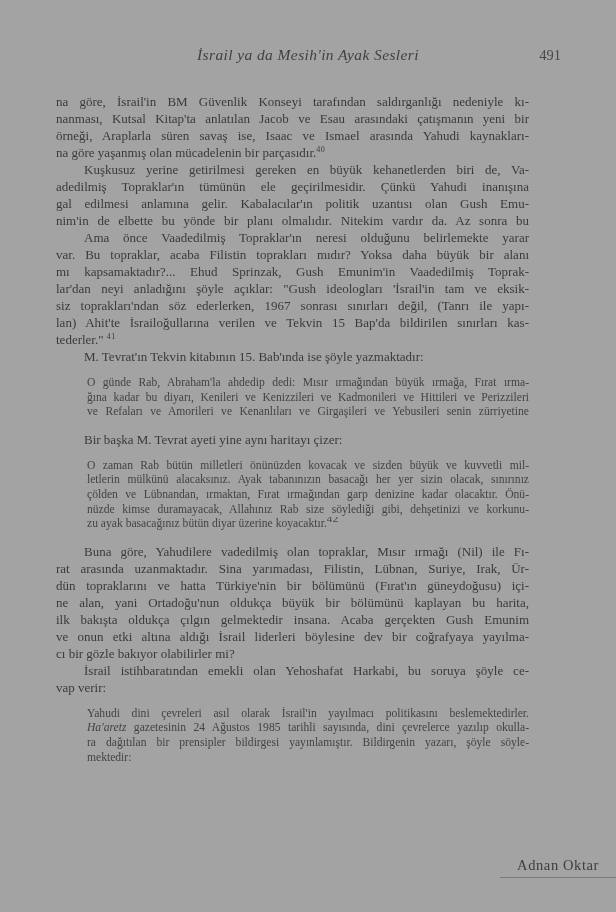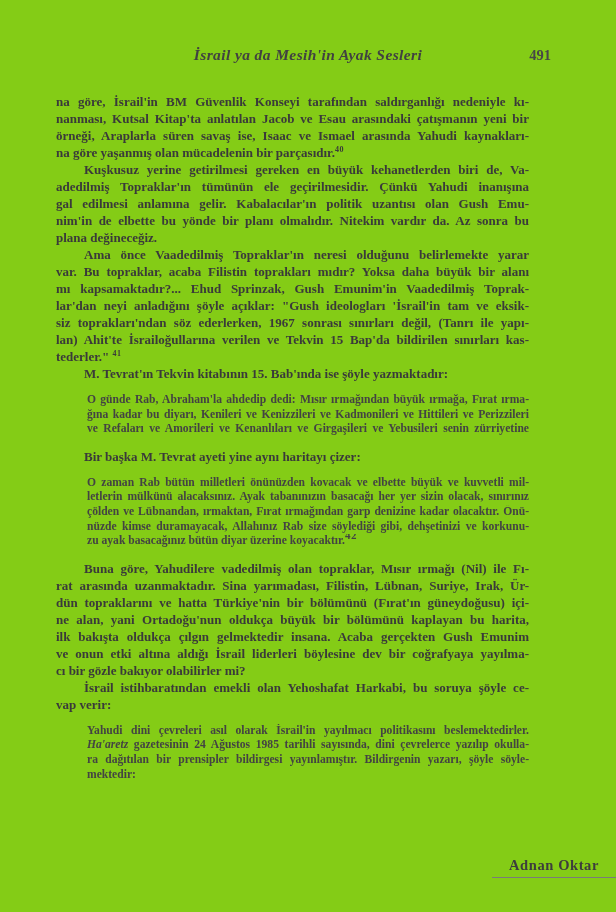--- a/index.html
+++ b/index.html
@@ -27,21 +27,21 @@
   .title {
     text-align: center;
     font-style: italic;
     font-size: 15.5px;
     letter-spacing: 0.4px;
     color: #414141;
   }
   .pagenum {
     position: absolute;
     top: 1px;
-    right: 65px;
+    right: 55px;
     font-size: 14.5px;
     color: #474747;
   }
   .body {
     position: absolute;
     top: 93px;
     left: 56px;
     width: 473px;
     font-size: 13px;
     line-height: 17px;
@@ -90,39 +90,38 @@
     font-size: 14.5px;
     letter-spacing: 0.6px;
     color: #3d3d3d;
     padding: 0 17px 3px 17px;
     border-bottom: 1px solid #7a7a7a;
   }
 </style>
 </head>
 <body>
 
-<div class="page" style="background: #84cc16; color: rgb(58, 58, 58); font-weight: bold;">
+<div class="page" style="background: #a3a3a3; color: rgb(58, 58, 58);">
   <div class="header">
     <div class="title">İsrail ya da Mesih'in Ayak Sesleri</div>
     <div class="pagenum">491</div>
   </div>
 
   <div class="body">
       <div class="para">
         <div class="line"><span>na göre, İsrail'in BM Güvenlik Konseyi tarafından saldırganlığı nedeniyle kı-</span></div>
         <div class="line"><span>nanması, Kutsal Kitap'ta anlatılan Jacob ve Esau arasındaki çatışmanın yeni bir</span></div>
         <div class="line"><span>örneği, Araplarla süren savaş ise, Isaac ve Ismael arasında Yahudi kaynakları-</span></div>
         <div class="line last"><span>na göre yaşanmış olan mücadelenin bir parçasıdır.</span><span class="sup">40</span></div>
       </div>
       <div class="para indent">
         <div class="line"><span>Kuşkusuz yerine getirilmesi gereken en büyük kehanetlerden biri de, Va-</span></div>
         <div class="line"><span>adedilmiş Topraklar'ın tümünün ele geçirilmesidir. Çünkü Yahudi inanışına</span></div>
         <div class="line"><span>gal edilmesi anlamına gelir. Kabalacılar'ın politik uzantısı olan Gush Emu-</span></div>
         <div class="line"><span>nim'in de elbette bu yönde bir planı olmalıdır. Nitekim vardır da. Az sonra bu</span></div>
-        <div class="line last"><span>plana değineceğiz.</span></div>
       </div>
       <div class="para indent">
         <div class="line"><span>Ama önce Vaadedilmiş Topraklar'ın neresi olduğunu belirlemekte yarar</span></div>
         <div class="line"><span>var. Bu topraklar, acaba Filistin toprakları mıdır? Yoksa daha büyük bir alanı</span></div>
         <div class="line"><span>mı kapsamaktadır?... Ehud Sprinzak, Gush Emunim'in Vaadedilmiş Toprak-</span></div>
         <div class="line"><span>lar'dan neyi anladığını şöyle açıklar: "Gush ideologları 'İsrail'in tam ve eksik-</span></div>
         <div class="line"><span>siz toprakları'ndan söz ederlerken, 1967 sonrası sınırları değil, (Tanrı ile yapı-</span></div>
         <div class="line"><span>lan) Ahit'te İsrailoğullarına verilen ve Tekvin 15 Bap'da bildirilen sınırları kas-</span></div>
         <div class="line last"><span>tederler." </span><span class="sup">41</span></div>
       </div>
@@ -131,21 +130,21 @@
       </div>
       <div class="quote">
         <div class="line"><span>O günde Rab, Abraham'la ahdedip dedi: Mısır ırmağından büyük ırmağa, Fırat ırma-</span></div>
         <div class="line"><span>ğına kadar bu diyarı, Kenileri ve Kenizzileri ve Kadmonileri ve Hittileri ve Perizzileri</span></div>
         <div class="line"><span>ve Refaları ve Amorileri ve Kenanlıları ve Girgaşileri ve Yebusileri senin zürriyetine</span></div>
       </div>
       <div class="para indent">
         <div class="line last"><span>Bir başka M. Tevrat ayeti yine aynı haritayı çizer:</span></div>
       </div>
       <div class="quote">
-        <div class="line"><span>O zaman Rab bütün milletleri önünüzden kovacak ve elbette büyük ve kuvvetli mil-</span></div>
+        <div class="line"><span>O zaman Rab bütün milletleri önünüzden kovacak ve sizden büyük ve kuvvetli mil-</span></div>
         <div class="line"><span>letlerin mülkünü alacaksınız. Ayak tabanınızın basacağı her yer sizin olacak, sınırınız</span></div>
         <div class="line"><span>çölden ve Lübnandan, ırmaktan, Fırat ırmağından garp denizine kadar olacaktır. Önü-</span></div>
         <div class="line"><span>nüzde kimse duramayacak, Allahınız Rab size söylediği gibi, dehşetinizi ve korkunu-</span></div>
         <div class="line last"><span>zu ayak basacağınız bütün diyar üzerine koyacaktır.</span><span class="sup">42</span></div>
       </div>
       <div class="para indent">
         <div class="line"><span>Buna göre, Yahudilere vadedilmiş olan topraklar, Mısır ırmağı (Nil) ile Fı-</span></div>
         <div class="line"><span>rat arasında uzanmaktadır. Sina yarımadası, Filistin, Lübnan, Suriye, Irak, Ür-</span></div>
         <div class="line"><span>dün topraklarını ve hatta Türkiye'nin bir bölümünü (Fırat'ın güneydoğusu) içi-</span></div>
         <div class="line"><span>ne alan, yani Ortadoğu'nun oldukça büyük bir bölümünü kaplayan bu harita,</span></div>

